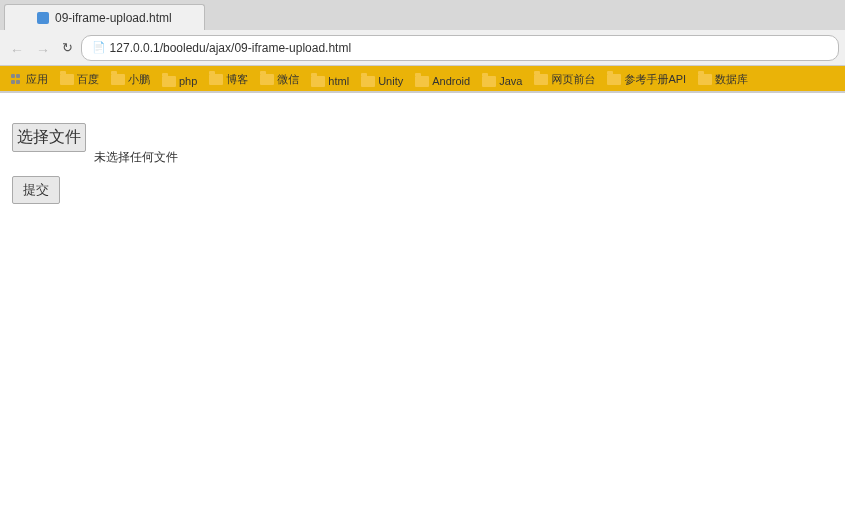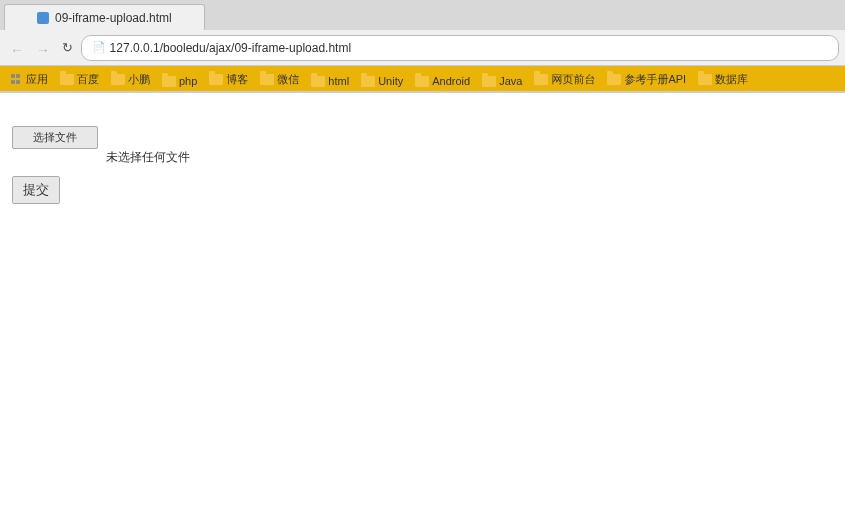--- a/index.html
+++ b/index.html
@@ -191,22 +191,22 @@
     .file-upload-row {
       display: flex;
       align-items: center;
       gap: 8px;
       margin-bottom: 10px;
     }
 
     .file-choose-btn {
       background: #e8e8e8;
       border: 1px solid #aaa;
-      padding: 3px 20px;
-      font-size: 11px;
+      padding: 3px 4px;
+      font-size: 16px;
       cursor: pointer;
       border-radius: 2px;
       color: #333;
     }
 
     .file-no-selected {
       font-size: 12px;
       color: #333;
       margin-top: 40px;
     }

